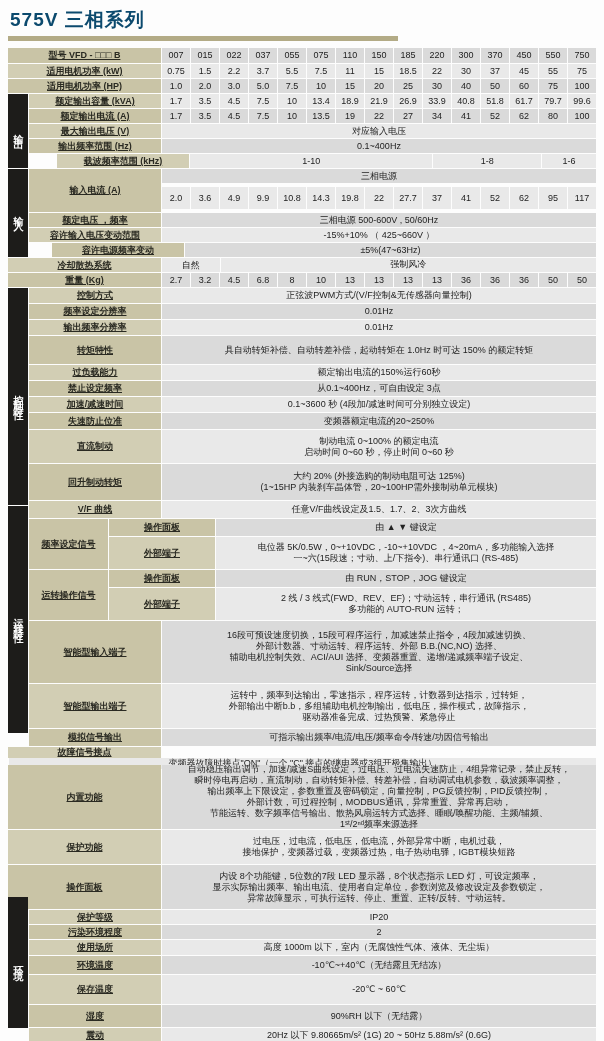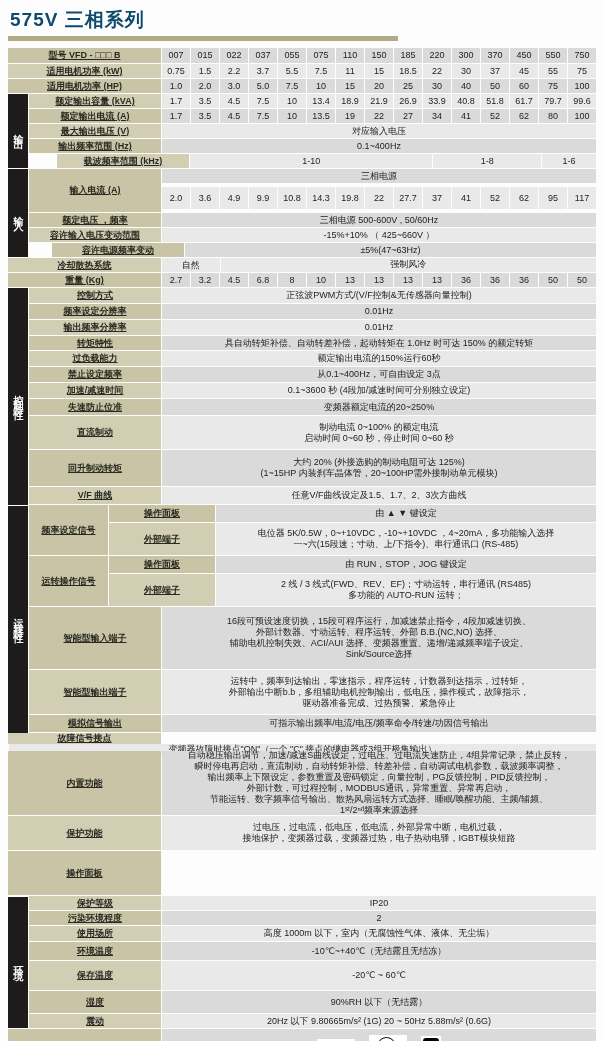--- a/index.html
+++ b/index.html
@@ -274,21 +274,21 @@
           <div class="cell v0">0.01Hz</div>
         </div>
       </div>
       <div class="row" style="height: 15px;">
         <div class="spacer"></div>
         <div class="lbl std l1">输出频率分辨率</div>
         <div class="vals">
           <div class="cell v1">0.01Hz</div>
         </div>
       </div>
-      <div class="row" style="height: 14px;">
+      <div class="row" style="height: 28px;">
         <div class="spacer"></div>
         <div class="lbl std l0">转矩特性</div>
         <div class="vals">
           <div class="cell v0">具自动转矩补偿、自动转差补偿，起动转矩在 1.0Hz 时可达 150% 的额定转矩</div>
         </div>
       </div>
       <div class="row" style="height: 15px;">
         <div class="spacer"></div>
         <div class="lbl std l1">过负载能力</div>
         <div class="vals">
@@ -414,20 +414,25 @@
       </div>
       <div class="row" style="height: 34px;">
         <div class="lbl full l1">保护功能</div>
         <div class="vals">
           <div class="cell v1">过电压，过电流，低电压，低电流，外部异常中断，电机过载，
 接地保护，变频器过载，变频器过热，电子热动电驿，IGBT模块短路</div>
         </div>
       </div>
       <div class="row" style="height: 44px;">
         <div class="lbl full l0">操作面板</div>
+        <div class="vals">
+          <div class="cell v0">内设 8个功能键，5位数的7段 LED 显示器，8个状态指示 LED 灯，可设定频率，
+显示实际输出频率、输出电流、使用者自定单位，参数浏览及修改设定及参数锁定，
+异常故障显示，可执行运转、停止、重置、正转/反转、寸动运转。</div>
+        </div>
       </div>
       <div class="row" style="height: 14px;">
         <div class="spacer"></div>
         <div class="lbl std l1">保护等级</div>
         <div class="vals">
           <div class="cell v1">IP20</div>
         </div>
       </div>
       <div class="row" style="height: 14px;">
         <div class="spacer"></div>

